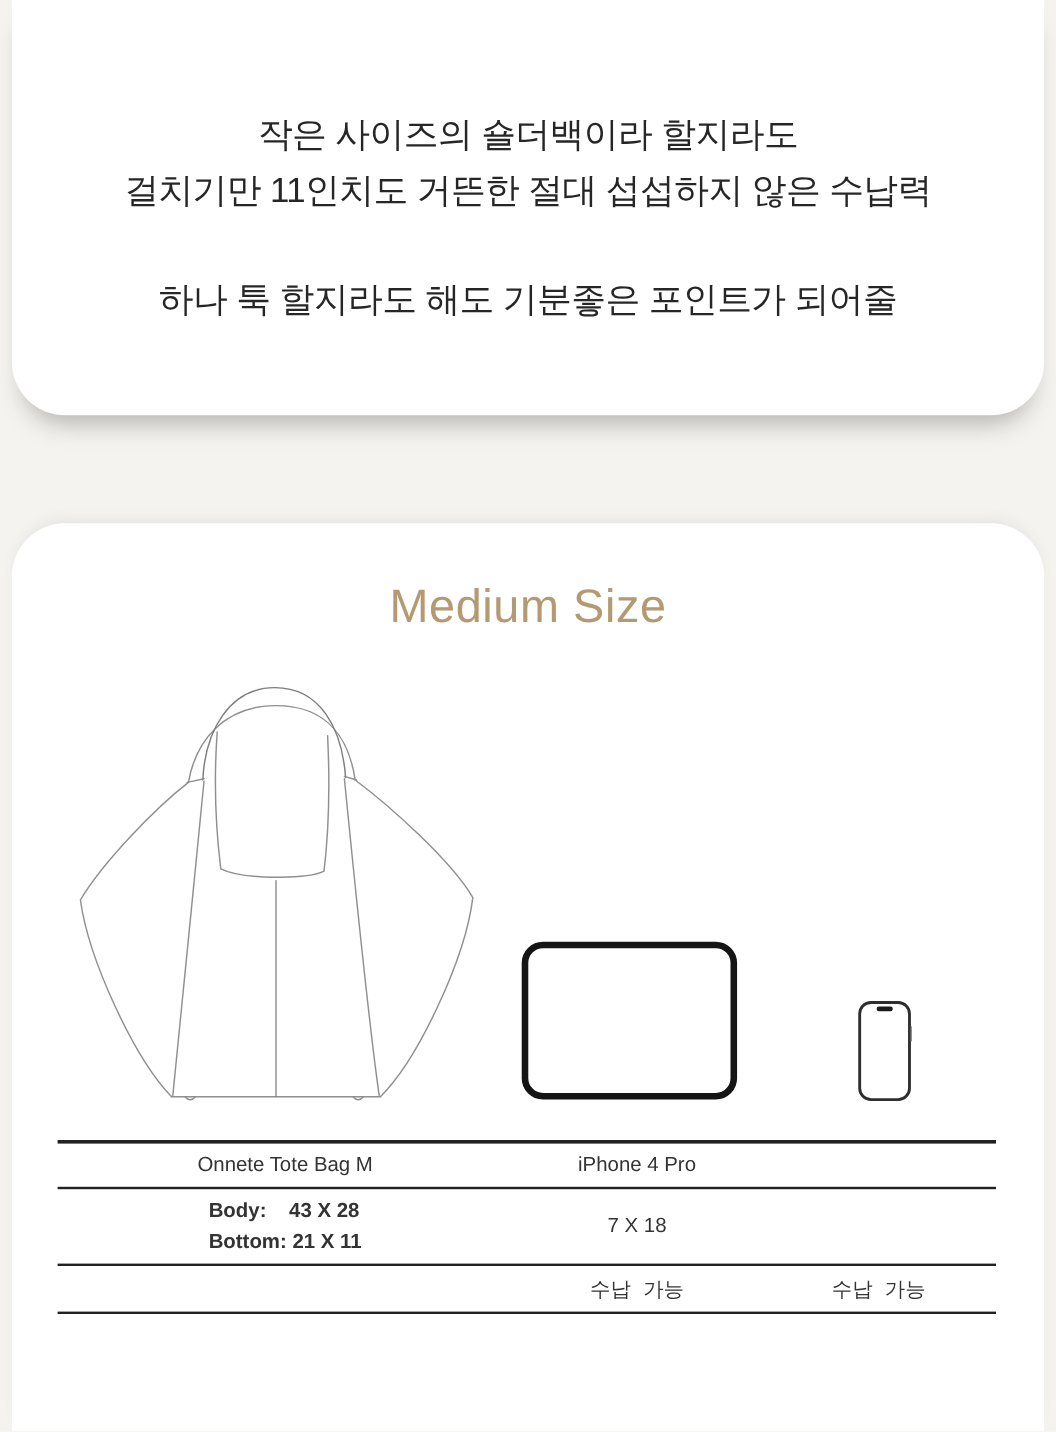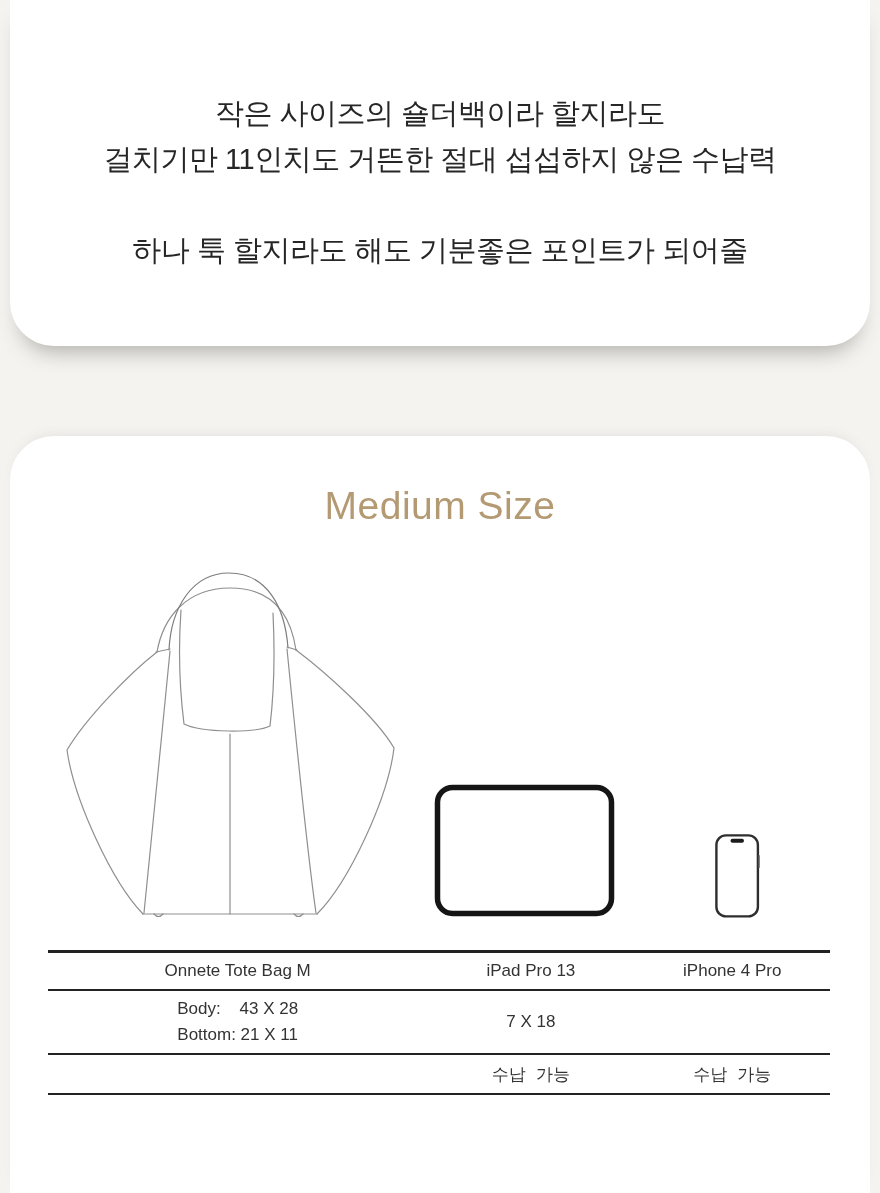--- a/index.html
+++ b/index.html
@@ -81,23 +81,24 @@
     align-items: center;
     border-bottom: 2px solid #222222;
   }
   .t-row.last { border-bottom: 2.5px solid #222222; }
   .t-row.header { min-height: 36px; }
   .t-row.measure { min-height: 62px; }
   .t-row.storage { min-height: 38px; font-family: Liberation Mono, monospace; }
   .t-cell { text-align: center; }
   .bag-dims {
     display: inline-block;
-    text-align: center;
+    text-align: left;
     white-space: pre;
     line-height: 26px;
+    font-weight: bold;
   }
 </style>
 </head>
 <body>
 
 <div class="page">
 
   <section class="intro-card">
     <p class="intro-para first">
       <span>작은 사이즈의 숄더백이라 할지라도</span><br>
@@ -144,21 +145,20 @@
 
     <svg class="illu illu-iphone" viewBox="0 0 45 84">
       <rect x="1.4" y="1.4" width="41.5" height="81" rx="9.5" fill="#ffffff" stroke="#2e2e2e" stroke-width="2.4"></rect>
       <rect x="15.5" y="4.8" width="13.5" height="4" rx="2" fill="#1c1c1c"></rect>
       <rect x="43.2" y="21" width="1.5" height="13" rx="0.7" fill="#555555"></rect>
     </svg>
 
     <div class="size-table">
       <div class="t-row header">
         <div class="t-cell">Onnete Tote Bag M</div>
-        <div class="t-cell">iPad Pro 13</div>
         <div class="t-cell">iPhone 4 Pro</div>
       </div>
       <div class="t-row measure">
         <div class="t-cell">
           <span class="bag-dims"><span>Body:    43 X 28</span><br><span>Bottom: 21 X 11</span></span>
         </div>
         <div class="t-cell">7 X 18</div>
       </div>
       <div class="t-row storage last">
         <div class="t-cell"></div>

